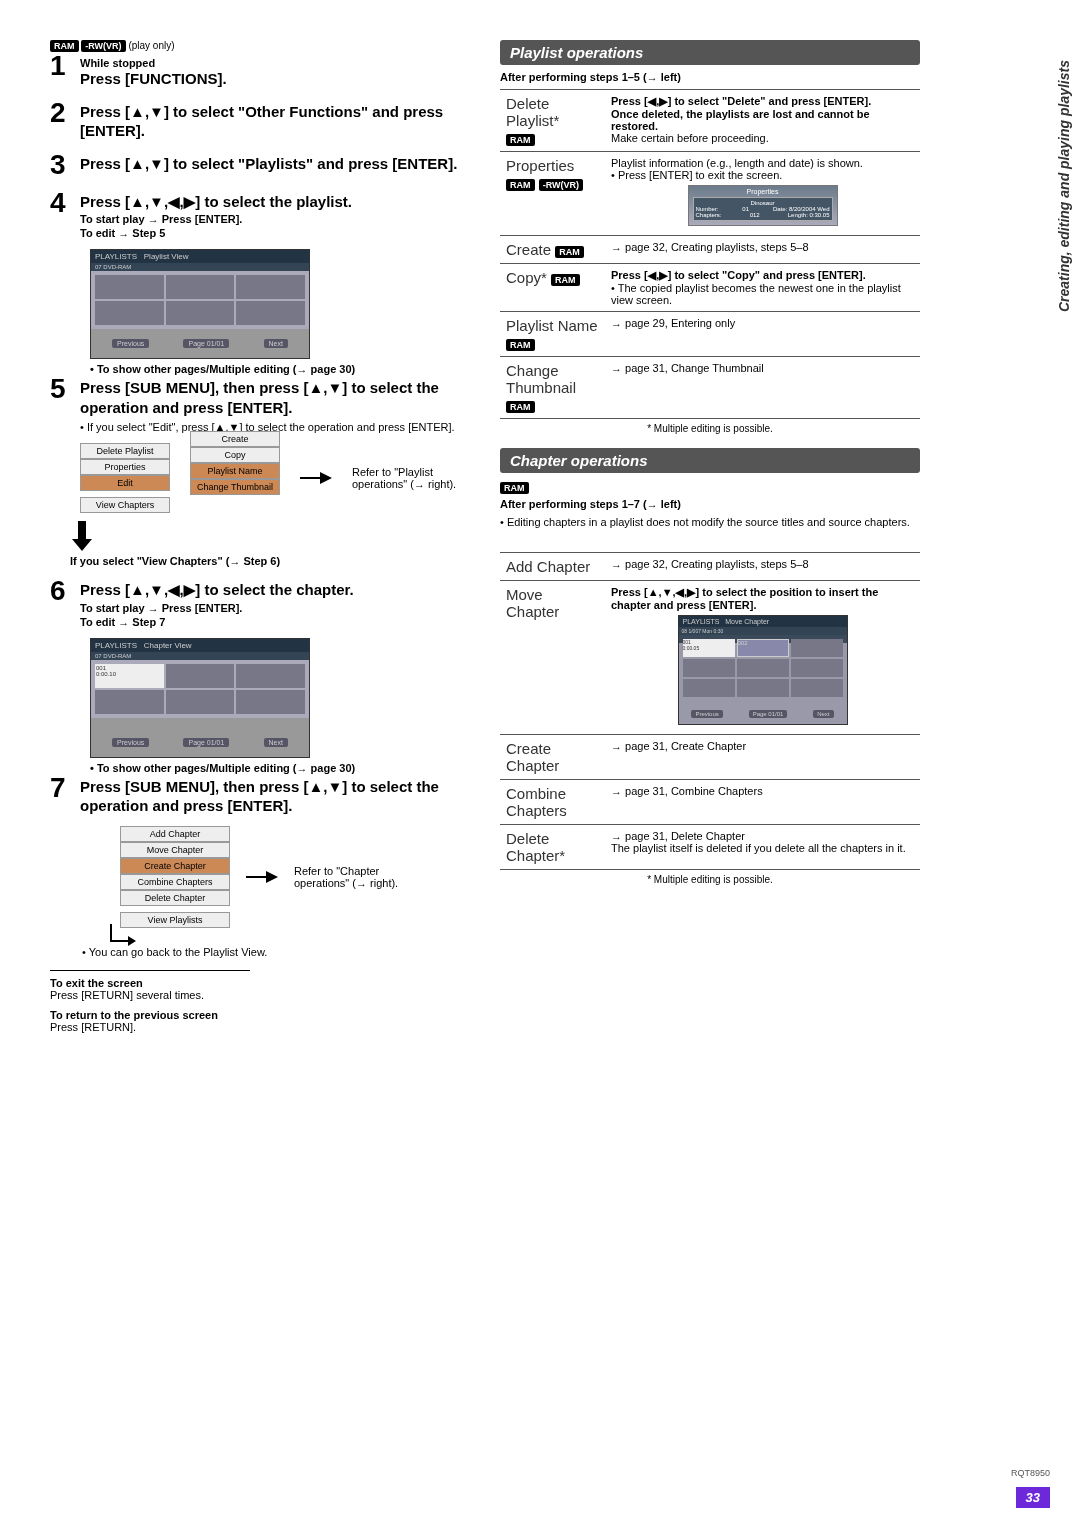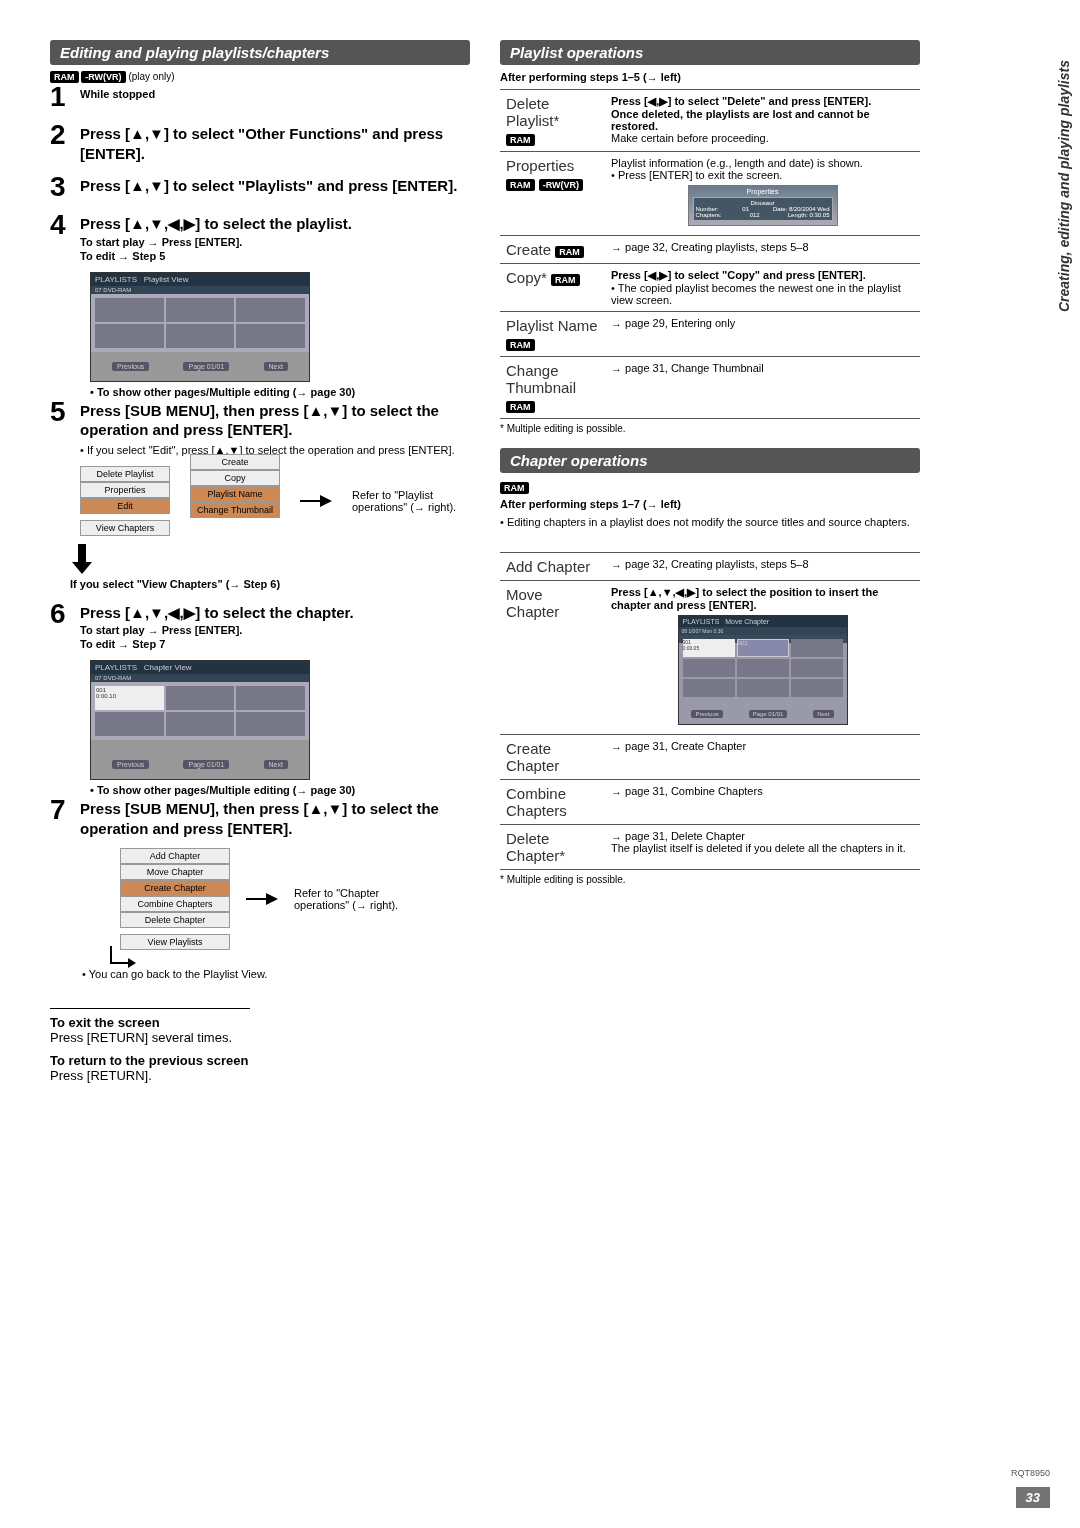--- a/index.html
+++ b/index.html
@@ -102,21 +102,21 @@
     background: #eee;
     text-align: center;
     min-width: 90px;
   }
   .menu-item.orange { background: #c85; }
   .menu-note { font-size: 11px; width: 140px; }
   .chapter-menu {
     margin: 8px 0 8px 70px;
   }
   .chapter-menu .menu-item { width: 110px; }
-  .footer-notes { margin-top: 28px; font-size: 13px; }
+  .footer-notes { margin-top: 12px; font-size: 11px; }
   .footer-notes .divider { border-top: 1px solid #000; margin: 6px 0; width: 200px; }
   
   .op-desc { font-size: 11px; font-weight: bold; margin-bottom: 6px; }
   .op-table {
     width: 100%;
     border-collapse: collapse;
     font-size: 11px;
   }
   .op-table td {
     border-top: 1px solid #555;
@@ -124,21 +124,21 @@
     padding: 5px 6px;
     vertical-align: top;
   }
   .op-table td:first-child {
     width: 105px;
     font-size: 15px;
     color: #333;
   }
   .op-table .sub-tag { font-size: 9px; }
   .sect-gap { height: 14px; }
-  .footnote { font-size: 10px; margin-top: 4px; }
+  .footnote { font-size: 10px; margin-top: 4px; text-align: center; }
   
   .prop-box {
     width: 150px;
     border: 1px solid #777;
     font-size: 7px;
     background: linear-gradient(#6b7b8b, #aab);
     color: #fff;
     padding: 2px;
     margin: 4px auto;
     text-align: center;
@@ -170,21 +170,21 @@
   .move-thumb .ftr {
     position: absolute; bottom: 6px; left: 0; right: 0;
     display: flex; justify-content: space-around; font-size: 6px;
   }
   .move-thumb .btn { background: #556; padding: 1px 4px; border-radius: 2px; }
 
   .page-badge {
     position: absolute;
     bottom: 20px;
     right: 30px;
-    background: #737373;
+    background: #6d28d9;
     color: #fff;
     font-style: italic;
     font-weight: bold;
     padding: 3px 10px;
   }
   .doc-code {
     position: absolute;
     bottom: 50px;
     right: 30px;
     font-size: 9px;
@@ -237,31 +237,31 @@
   }
 </style>
 </head>
 <body>
 
 <div class="side-tab">Creating, editing and playing playlists</div>
 
 <div class="page">
 
   <div class="left-col">
-    <div class="header-bar">Editing and playing playlists/chapters</div>
     <div class="media-tags">
       <span class="tag">RAM</span>
       <span class="tag">-RW(VR)</span>
       <span>(play only)</span>
     </div>
 
     <div class="step">
       <div class="step-num">1</div>
       <div class="step-content">
         <div class="step-note bold">While stopped</div>
+        <div class="step-main">Press [FUNCTIONS].</div>
       </div>
     </div>
 
     <div class="step">
       <div class="step-num">2</div>
       <div class="step-content">
         <div class="step-main">Press [▲,▼] to select "Other Functions" and press [ENTER].</div>
       </div>
     </div>
 

